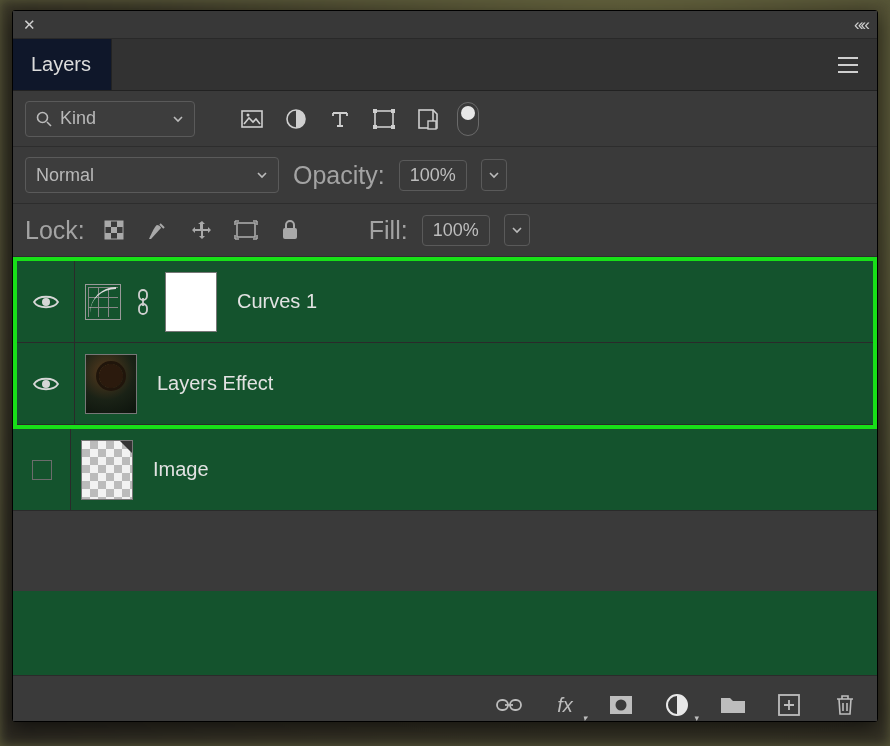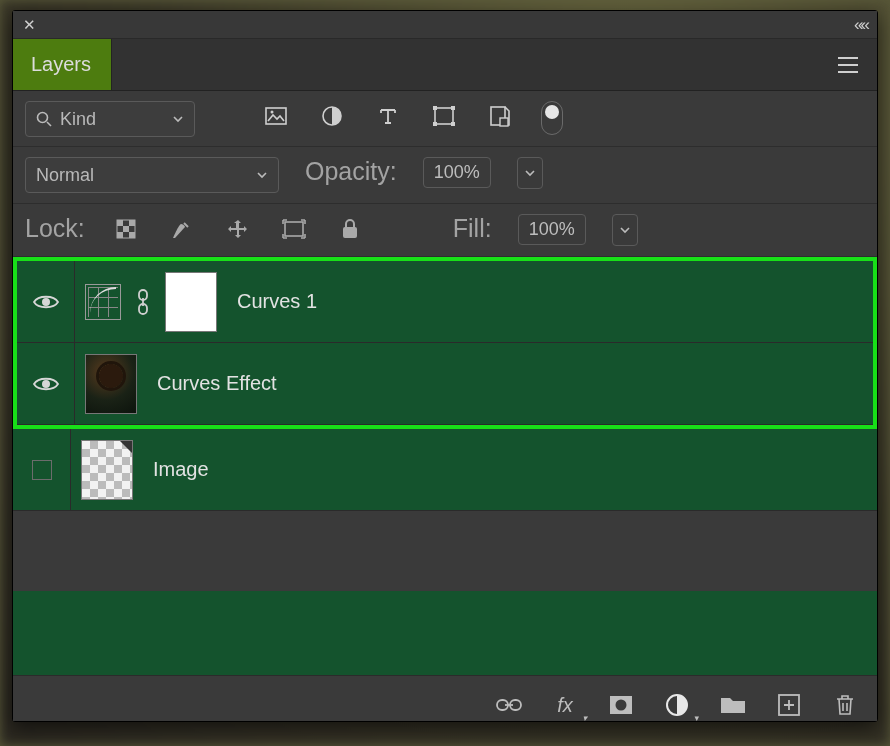--- a/index.html
+++ b/index.html
@@ -5,24 +5,24 @@
 * { margin: 0; padding: 0; box-sizing: border-box; font-family: -apple-system, "Helvetica Neue", Arial, sans-serif; }
 html, body { width: 890px; height: 746px; background: #5a5a3a; overflow: hidden; }
 .bgblur { position: absolute; inset: 0; background: radial-gradient(circle at 70% 10%, #6a6840 0%, #3b3828 55%, #2a2720 100%); filter: blur(6px); }
 .panel { position: absolute; left: 12px; top: 10px; width: 866px; height: 712px; background: #3a3a3a; border: 1px solid #000; border-radius: 3px; box-shadow: 0 6px 20px rgba(0,0,0,.6); display: flex; flex-direction: column; }
 
 .titlebar { height: 28px; background: #383838; display: flex; align-items: center; justify-content: space-between; padding: 0 10px; border-bottom: 1px solid #292929; }
 .titlebar .close { color: #cfcfcf; font-size: 15px; cursor: pointer; }
 .titlebar .collapse { color: #cfcfcf; font-size: 17px; letter-spacing: -3px; cursor: pointer; }
 
 .tabrow { height: 52px; background: #323232; display: flex; align-items: flex-start; border-bottom: 1px solid #222; }
-.tab { background: #4d7c0f; color: #dcdcdc; padding: 14px 20px 14px 18px; font-size: 20px; border-right: 1px solid #232323; height: 100%; display: flex; align-items: center; }
+.tab { background: #0f172a; color: #dcdcdc; padding: 14px 20px 14px 18px; font-size: 20px; border-right: 1px solid #232323; height: 100%; display: flex; align-items: center; }
 .panelmenu { margin-left: auto; margin-right: 14px; align-self: center; color: #d0d0d0; cursor: pointer; }
 
-.row { display: flex; align-items: flex-start; padding: 10px 12px; border-bottom: 1px solid #2d2d2d; gap: 26px; color: #a8a8a8; }
+.row { display: flex; align-items: center; padding: 10px 12px; border-bottom: 1px solid #2d2d2d; gap: 14px; color: #a8a8a8; }
 .row.filter { height: 56px; }
 .select { display: flex; align-items: center; gap: 8px; background: #3d3d3d; border: 1px solid #5a5a5a; border-radius: 4px; padding: 6px 10px; height: 36px; min-width: 170px; color: #b9b9b9; font-size: 18px; cursor: pointer; }
 .select.wide { min-width: 254px; }
 .select .chev { margin-left: auto; }
 .iconbtn { width: 30px; height: 30px; display: flex; align-items: center; justify-content: center; color: #c9c9c9; cursor: pointer; }
 .pill { width: 22px; height: 34px; border: 1px solid #6a6a6a; border-radius: 11px; position: relative; }
 .pill::after { content: ""; position: absolute; top: 3px; left: 3px; width: 14px; height: 14px; background: #e6e6e6; border-radius: 50%; }
 
 .label { font-size: 25px; color: #a3a3a3; }
 .valfield { border: 1px solid #5a5a5a; border-radius: 4px; padding: 4px 10px; font-size: 18px; color: #bdbdbd; min-width: 66px; text-align: left; }
@@ -211,21 +211,21 @@
       </div>
 
       <div class="layerrow">
         <div class="viscell">
           <svg class="eye" width="26" height="18" viewBox="0 0 26 18">
               <path d="M1 9c4-7 20-7 24 0-4 7-20 7-24 0z" stroke="#d6d6d6" fill="none" stroke-width="1.8"></path>
               <circle cx="13" cy="9" r="4" fill="#d6d6d6"></circle>
             </svg>
         </div>
         <div class="thumb photo"></div>
-        <div class="layername">Curves Effect</div>
+        <div class="layername">Layers Effect</div>
       </div>
     </div>
 
     <div class="layerrow">
       <div class="viscell">
         <div class="sq"></div>
       </div>
       <div class="thumb checker"></div>
       <div class="layername">Image</div>
     </div>

